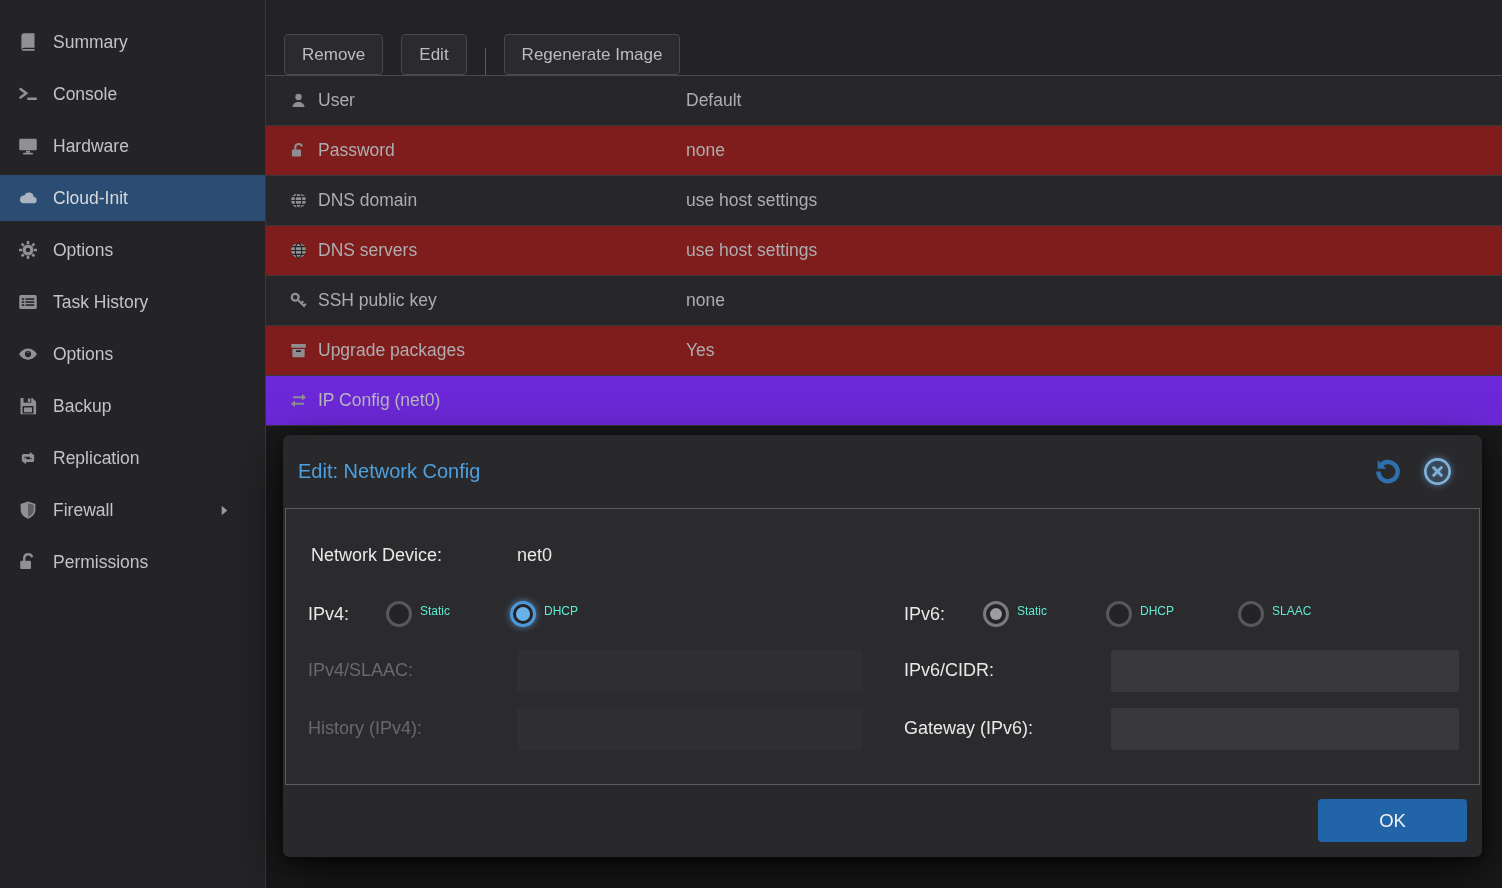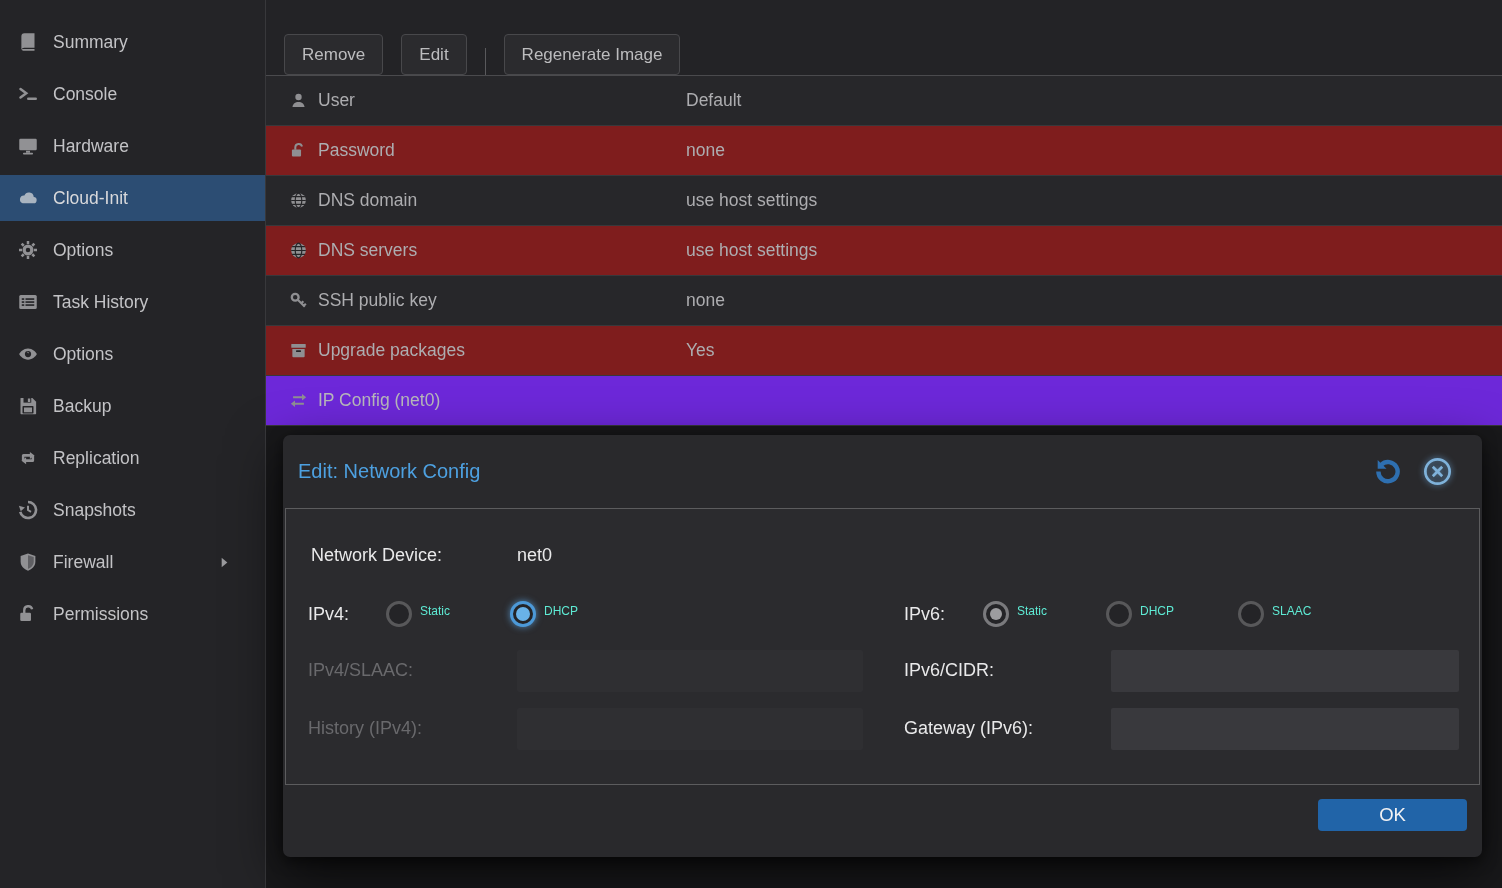--- a/index.html
+++ b/index.html
@@ -60,21 +60,21 @@
     border:3px solid #58585a; background:#242427; cursor:pointer; }
   .radio::after { content:""; position:absolute; left:50%; top:50%; transform:translate(-50%,-50%);
     border-radius:50%; width:0; height:0; }
   .radio.checked-gray { border-color:#7a7a7d; }
   .radio.checked-gray::after { width:12px; height:12px; background:#9d9da0; }
   .radio.checked-blue { border-color:#4c99d8; box-shadow:0 0 7px rgba(95,165,225,.75); }
   .radio.checked-blue::after { width:14px; height:14px; background:#69b2e8; }
   .rlabel { position:absolute; font-size:12px; color:#5eead4; white-space:nowrap; }
 
   .dialog-footer { position:absolute; left:0; right:0; top:350px; bottom:0; }
-  .ok-btn { position:absolute; right:15px; top:14px; width:149px; height:32px;
+  .ok-btn { position:absolute; right:15px; top:14px; width:149px; height:43px;
     background:#2164a8; border:none; border-radius:4px; color:#f2f2f4; font-size:18.5px;
     font-family:inherit; cursor:pointer; }
 </style>
 </head>
 <body>
 
 <div class="app">
 
   <aside class="sidebar">
     <div class="nav-item">
@@ -167,30 +167,20 @@
           <svg viewBox="0 0 16 16" fill="currentColor">
             <path d="M3.1 10.2V6.1c0-.7.6-1.3 1.3-1.3h5.1V3.1l3.7 2.8-3.7 2.8V7H5.1v3.2H3.1z"></path>
             <path d="M12.9 5.8v4.1c0 .7-.6 1.3-1.3 1.3H6.5v1.7L2.8 10.1l3.7-2.8V9h4.4V5.8h2z"></path>
           </svg>
         </span>
       <span class="nav-label">Replication</span>
     </div>
     <div class="nav-item">
       <span class="nav-icon">
           <svg viewBox="0 0 16 16">
-            <path d="M8 1.6a6.4 6.4 0 1 1-6.2 7.9" fill="none" stroke="currentColor" stroke-width="2.1"></path>
-            <path d="M.7 4.6l1.5 4.3 3.4-3z" fill="currentColor"></path>
-            <path d="M8 4.6V8l2.4 1.5" fill="none" stroke="currentColor" stroke-width="1.6"></path>
-          </svg>
-        </span>
-      <span class="nav-label">Snapshots</span>
-    </div>
-    <div class="nav-item">
-      <span class="nav-icon">
-          <svg viewBox="0 0 16 16">
             <path d="M8 1.1l5.9 2v4.5c0 3.7-2.6 6-5.9 7.3-3.3-1.3-5.9-3.6-5.9-7.3V3.1z" fill="currentColor"></path>
             <path d="M8 2.5v11c2.6-1.1 4.6-3 4.6-5.9V4z" fill="#242427" opacity="0.45"></path>
           </svg>
         </span>
       <span class="nav-label">Firewall</span>
       <span class="caret">
           <svg viewBox="0 0 16 16" fill="currentColor">
             <path d="M4.5 2.2l7 5.8-7 5.8z"></path>
           </svg>
         </span>

